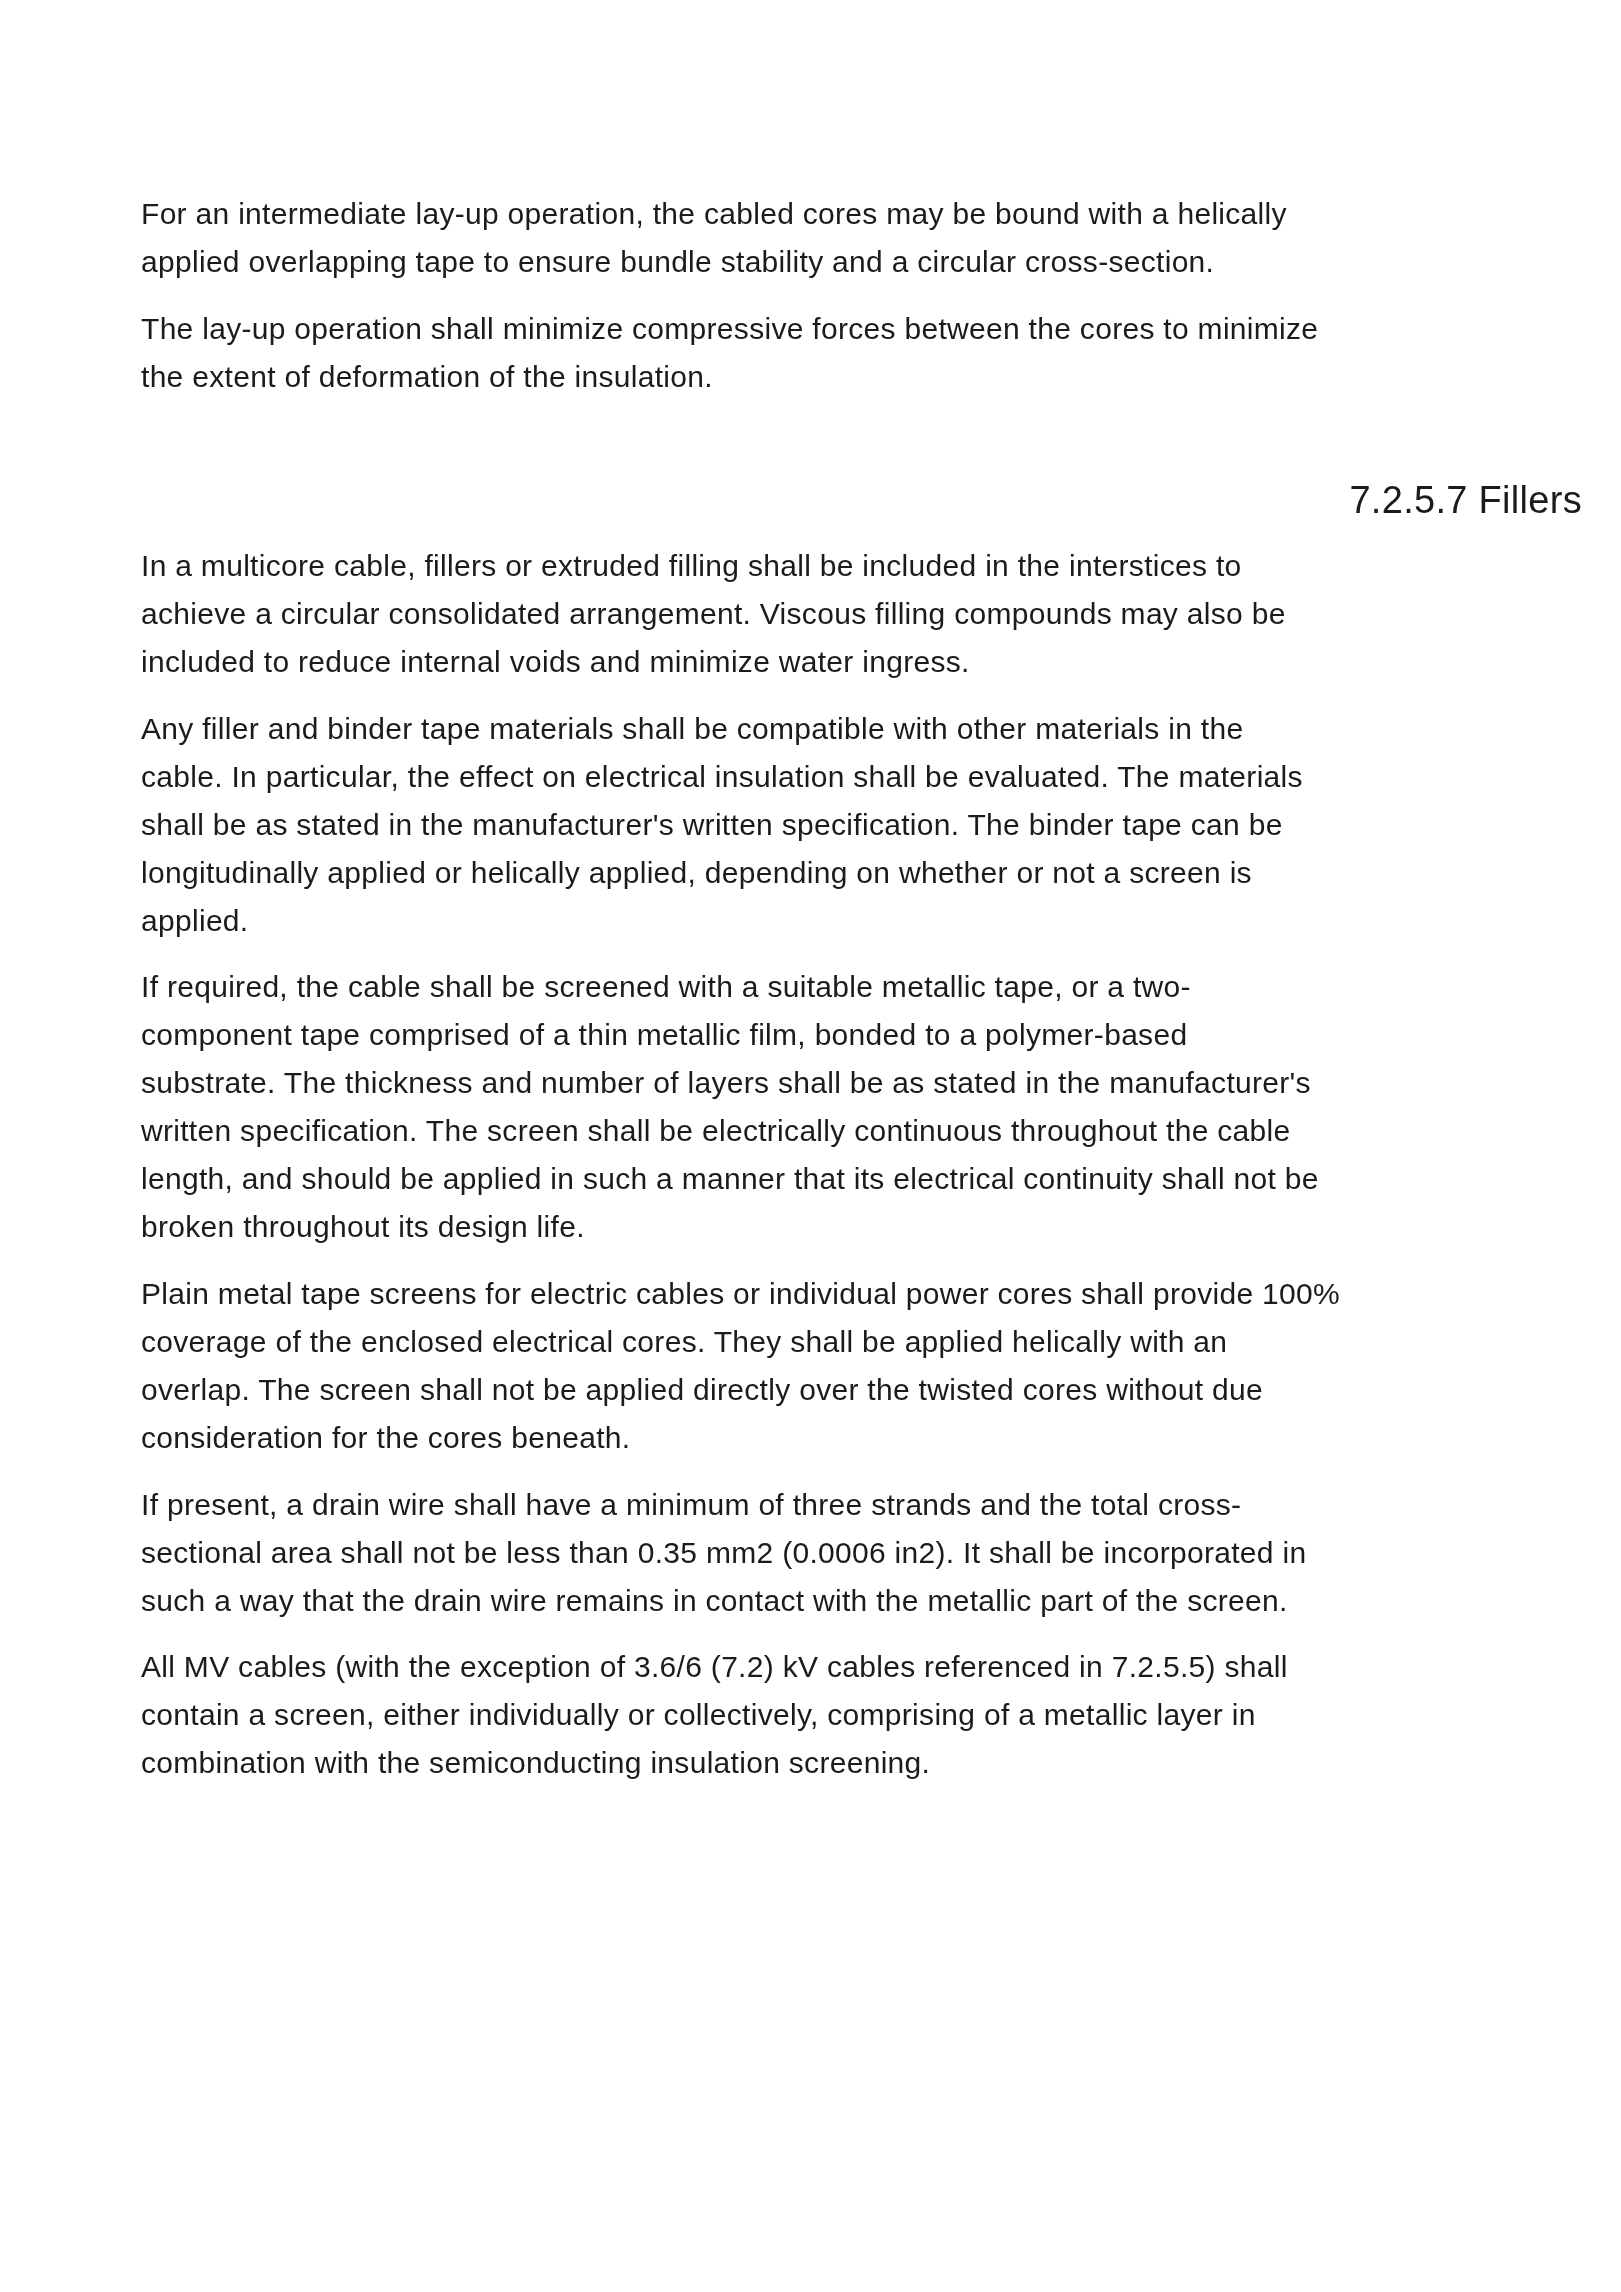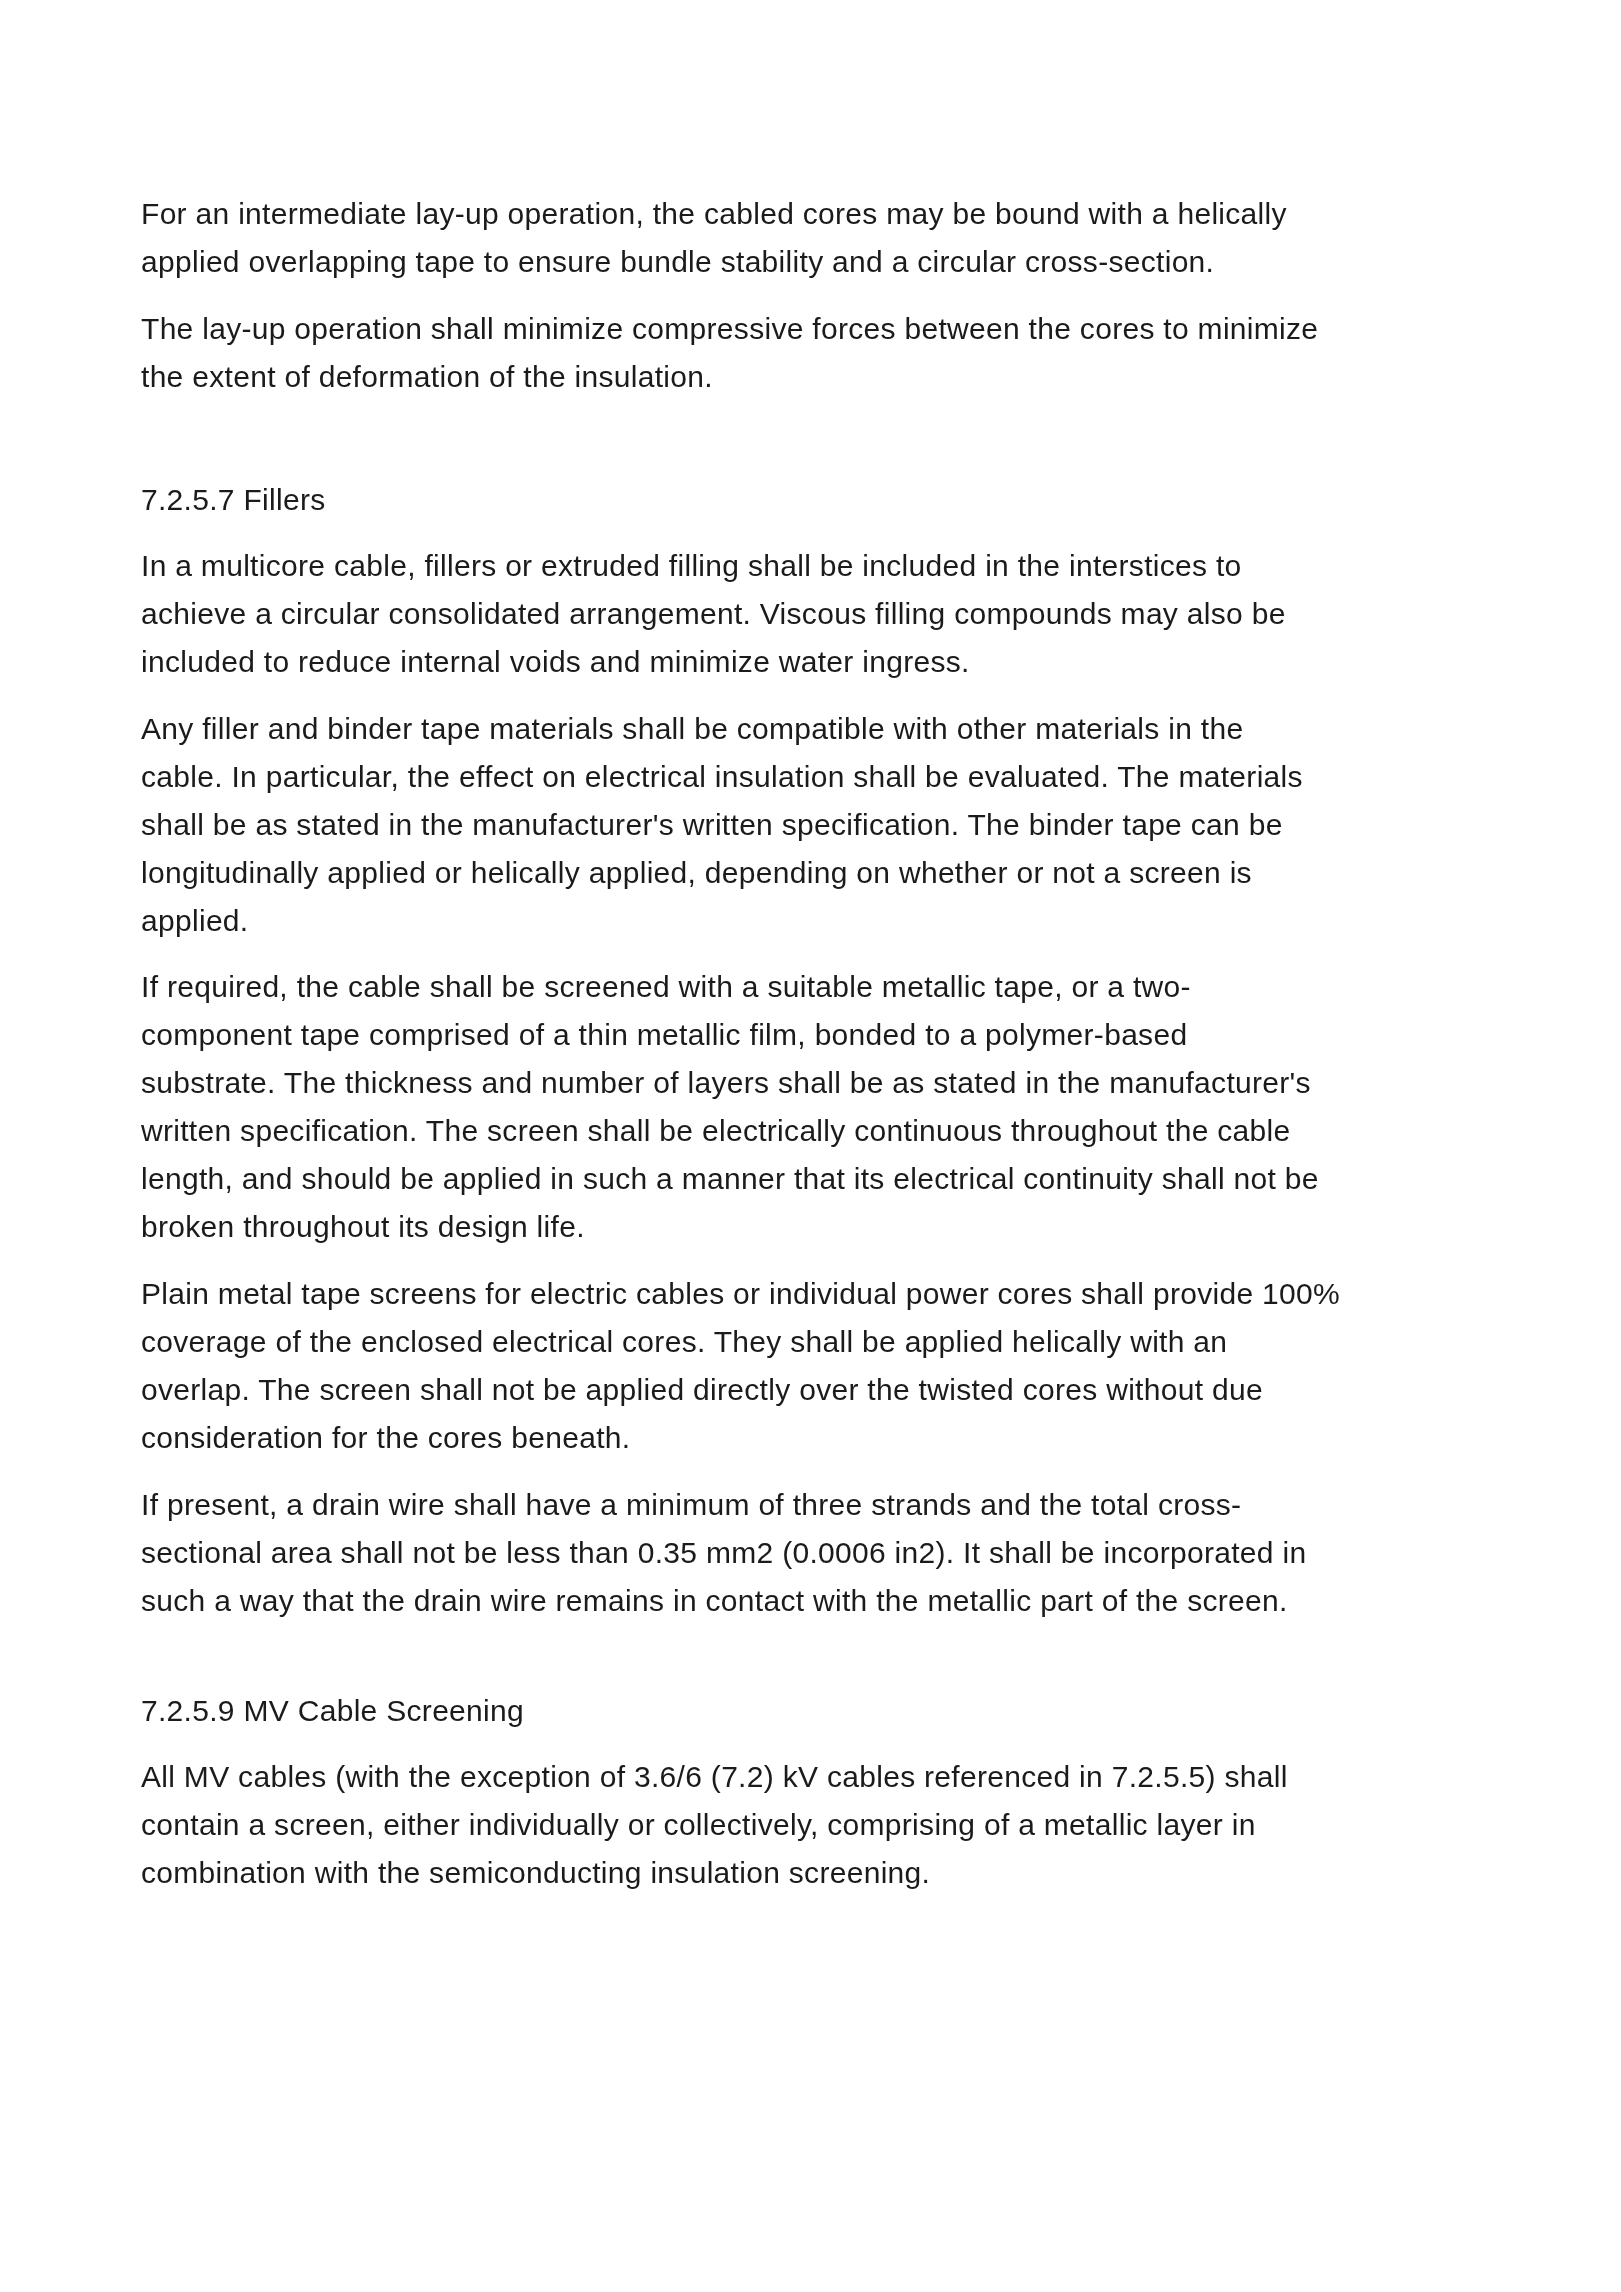--- a/index.html
+++ b/index.html
@@ -25,24 +25,25 @@
       font-size: 30px;
       line-height: 48px;
       letter-spacing: 0.3px;
       color: #1b1b1b;
     }
     .content p {
       margin: 0 0 18.6px 0;
       white-space: pre-line;
     }
     .content h2 {
-      font-size: 30px;
+      font-size: 38px;
       font-weight: 400;
       margin: 0 0 18.6px 0;
       white-space: pre-line;
+      text-align: right;
     }
     h2.h-sec1 { margin-top: 75px; }
     h2.h-sec2 { margin-top: 55px; }
     h2.h-sec3 { margin-top: 62px; }
   </style>
 </head>
 <body>
 
 <div class="page">
   <div class="content">
@@ -75,21 +76,20 @@
 
     <p>Plain metal tape screens for electric cables or individual power cores shall provide 100%
 coverage of the enclosed electrical cores. They shall be applied helically with an
 overlap. The screen shall not be applied directly over the twisted cores without due
 consideration for the cores beneath.</p>
 
     <p>If present, a drain wire shall have a minimum of three strands and the total cross-
 sectional area shall not be less than 0.35 mm2 (0.0006 in2). It shall be incorporated in
 such a way that the drain wire remains in contact with the metallic part of the screen.</p>
 
-    <h2 class="h-sec3">7.2.5.9 MV Cable Screening</h2>
 
     <p>All MV cables (with the exception of 3.6/6 (7.2) kV cables referenced in 7.2.5.5) shall
 contain a screen, either individually or collectively, comprising of a metallic layer in
 combination with the semiconducting insulation screening.</p>
 
   </div>
 </div>
 
 
 </body></html>

